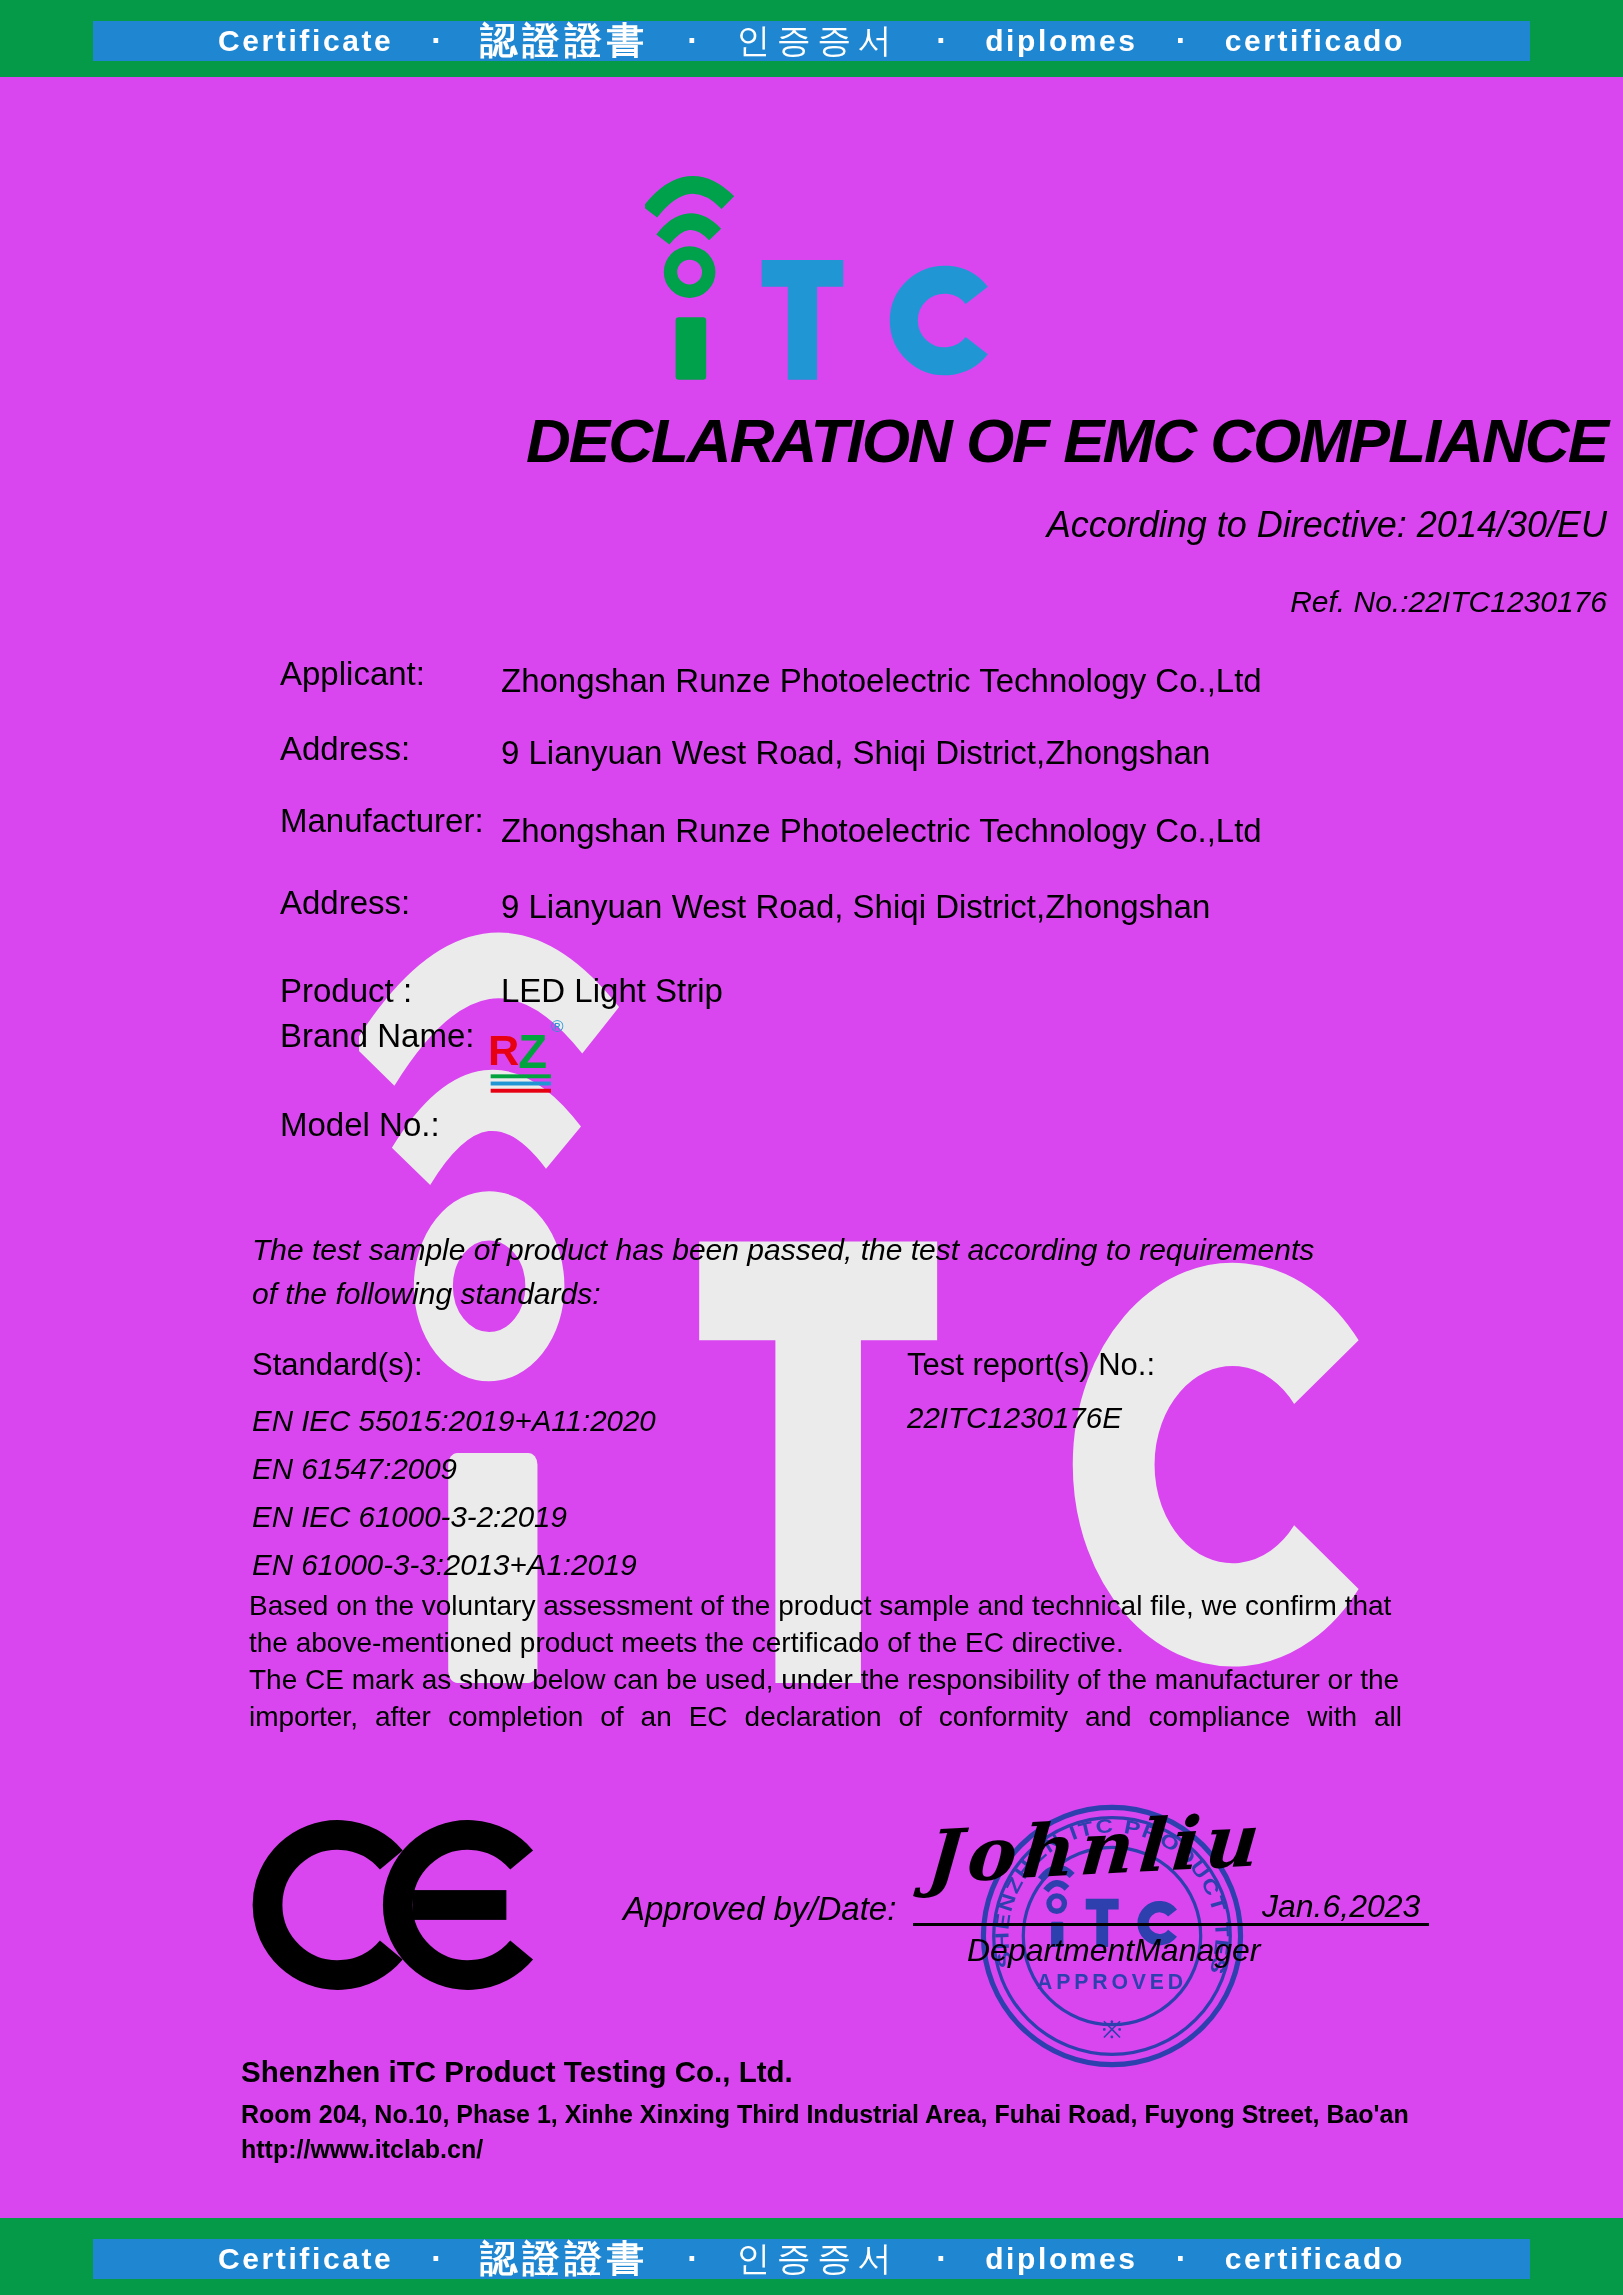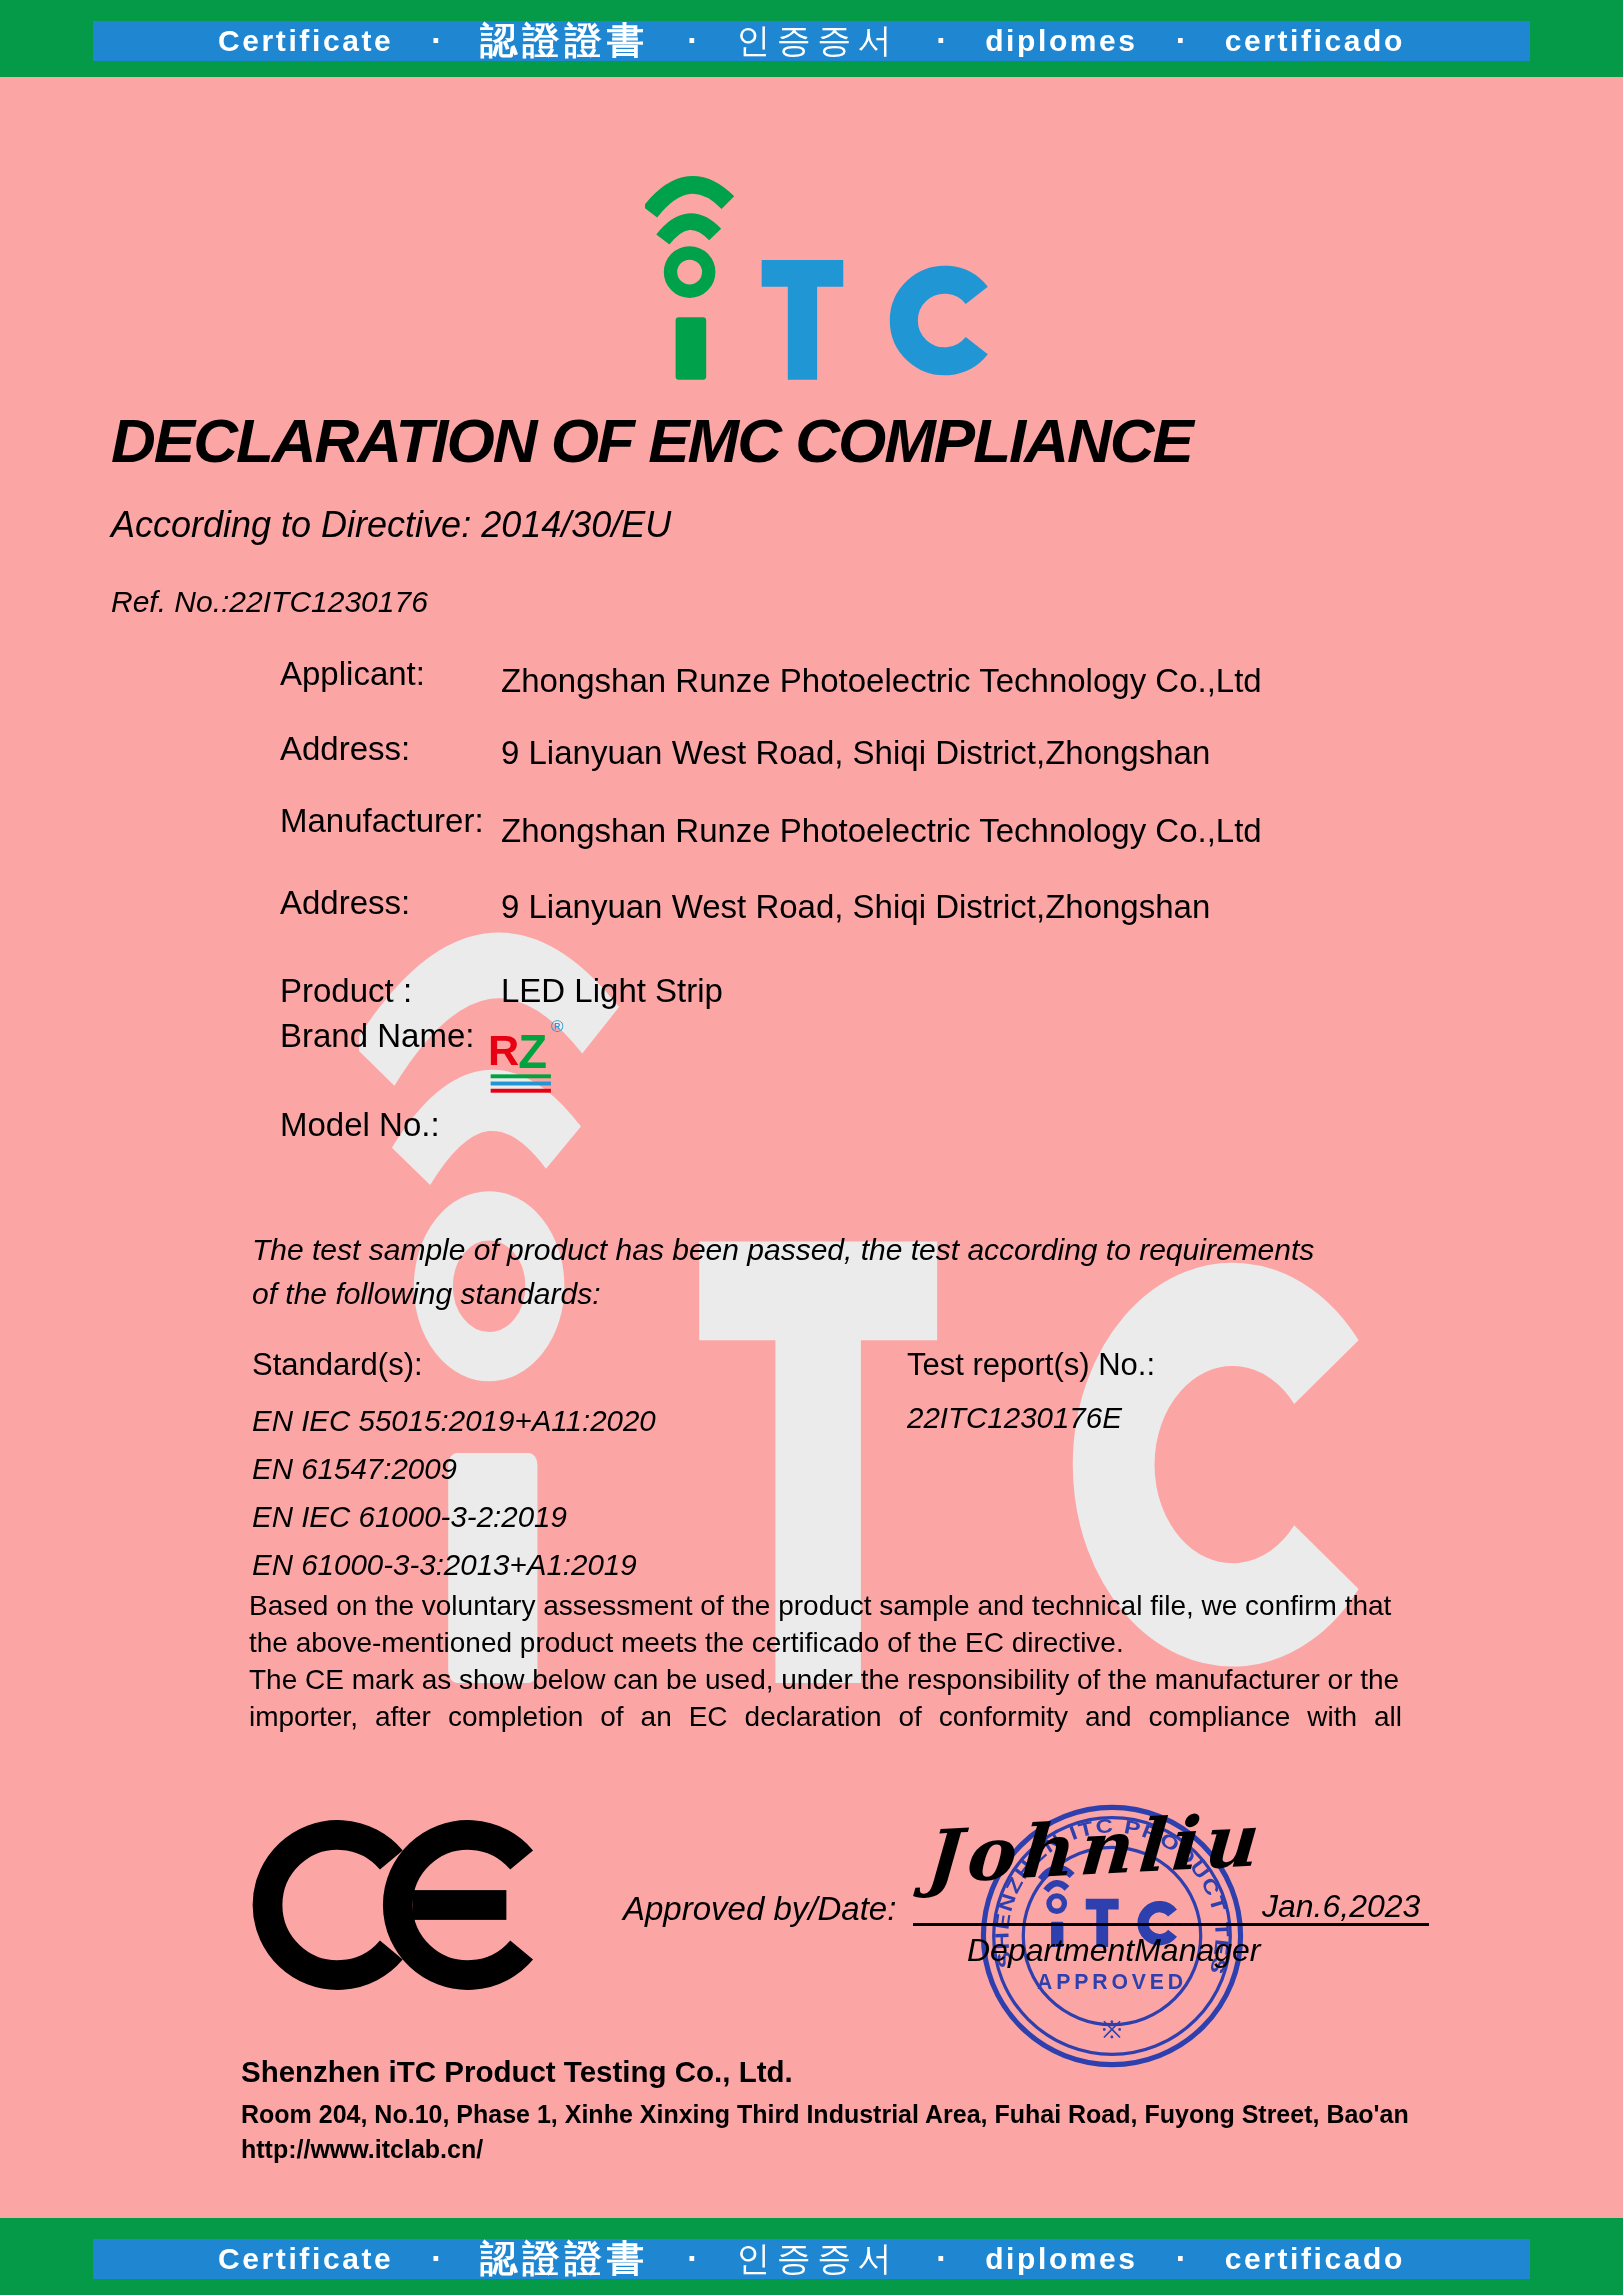--- a/index.html
+++ b/index.html
@@ -1,34 +1,34 @@
 <!DOCTYPE html>
 <html style="font-size:10.5px"><head>
 <meta charset="utf-8">
 <style>
   html,body{margin:0;padding:0;background:#888;}
-  .page{position:relative;width:1623px;height:2295px;background:#fca5a5;overflow:hidden;
+  .page{position:relative;width:1623px;height:2295px;background:#d946ef;overflow:hidden;
         font-family:"Liberation Sans",sans-serif;color:#000;}
   
   .banner{position:absolute;left:0;width:1623px;height:77px;background:#049a48;}
   .banner.top{top:0;}
   .banner.bottom{top:2218px;}
   .banner-bar{position:absolute;left:93px;top:21px;width:1437px;height:40px;background:#1f87d2;
               display:flex;align-items:center;justify-content:center;gap:38px;color:#fff;}
   .banner-bar .b-latin{font-size:30px;font-weight:bold;letter-spacing:2.6px;}
   .banner-bar .b-cjk{font-size:37px;font-weight:bold;letter-spacing:5.2px;}
   .banner-bar .b-kr{font-size:34px;font-weight:normal;letter-spacing:6.5px;}
   .banner-bar .b-dot{font-size:33px;font-weight:bold;}
   
   .logo-main{position:absolute;left:645px;top:142px;width:357px;height:241px;
              --itc-a:#00a14b;--itc-b:#2097d4;}
   .watermark{position:absolute;left:359px;top:819px;width:1041px;height:864px;
              --itc-a:#ebebeb;--itc-b:#ebebeb;z-index:0;}
   
-  .center-box{position:absolute;left:111px;right:16px;text-align:left;}
+  .center-box{position:absolute;left:111px;right:16px;text-align:right;}
   .title{top:405px;font-size:62px;font-weight:bold;font-style:italic;letter-spacing:-2px;white-space:nowrap;}
   .subtitle{top:504px;font-size:36px;font-style:italic;}
   .refno{top:585px;font-size:30px;font-style:italic;}
   
   .flabel,.fvalue{position:absolute;font-size:33px;line-height:38px;z-index:1;}
   .flabel{left:252px;margin-left:28px;}
   .fvalue{left:501px;}
   .model-lines div{line-height:50px;}
   
   .rz-logo{position:absolute;left:488px;top:1018px;width:80px;height:76px;z-index:1;}

